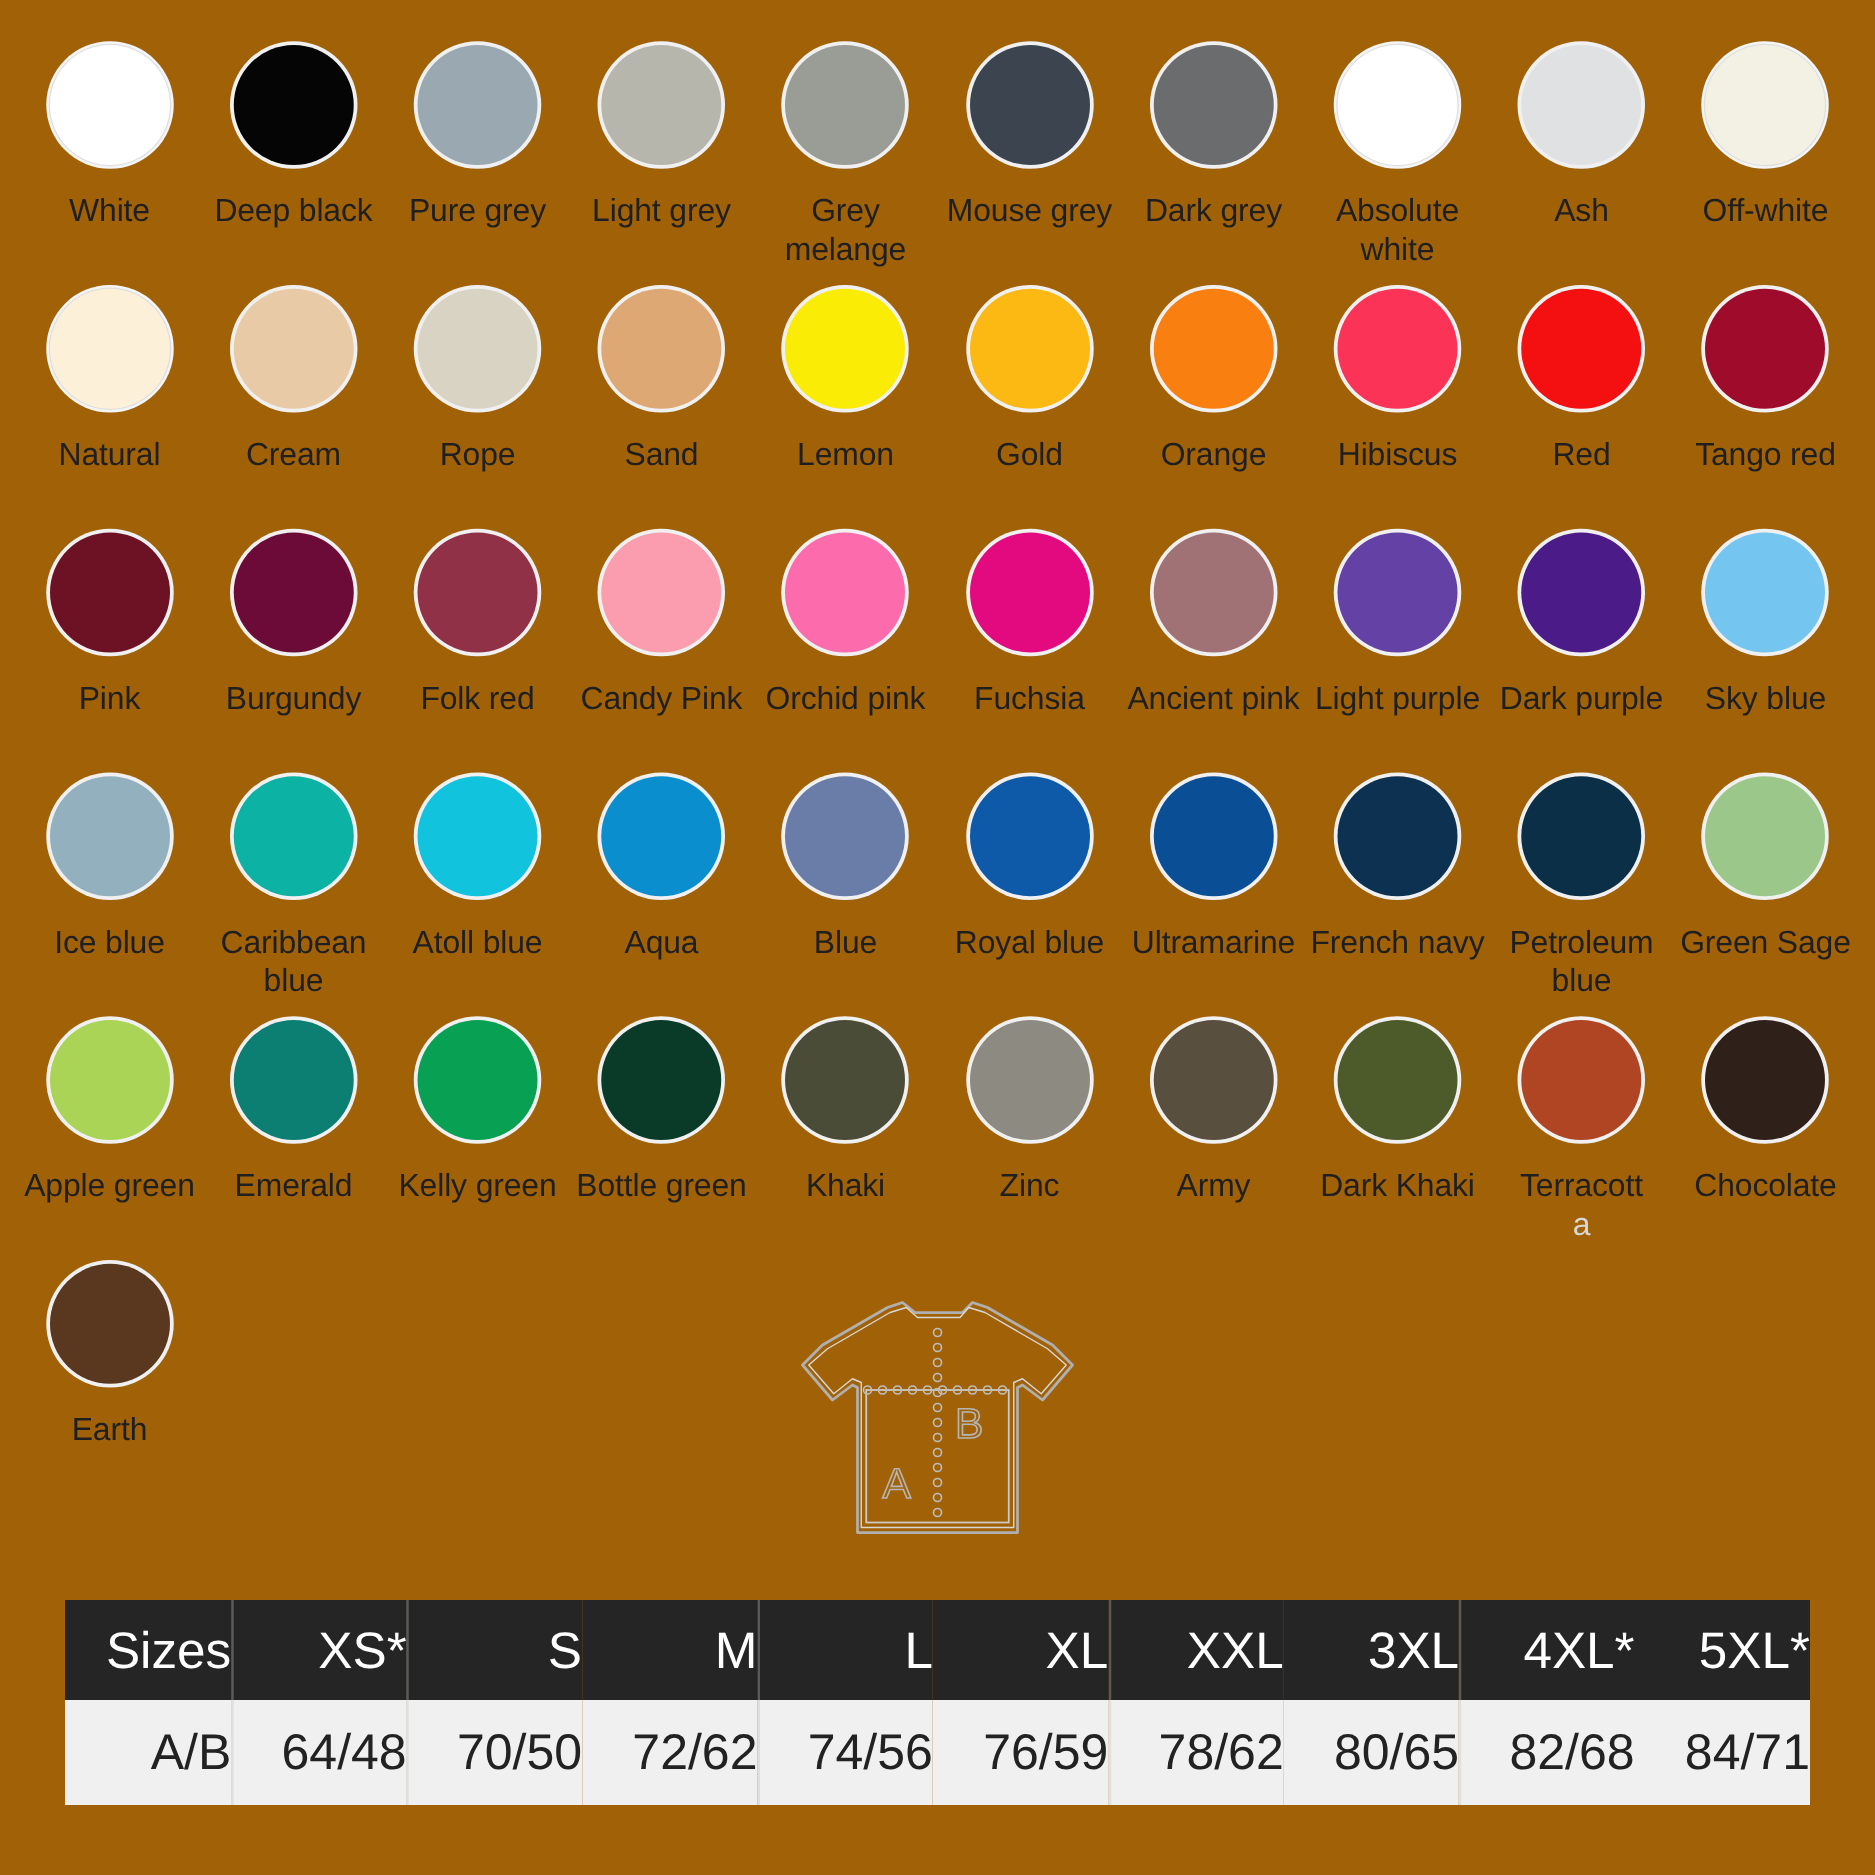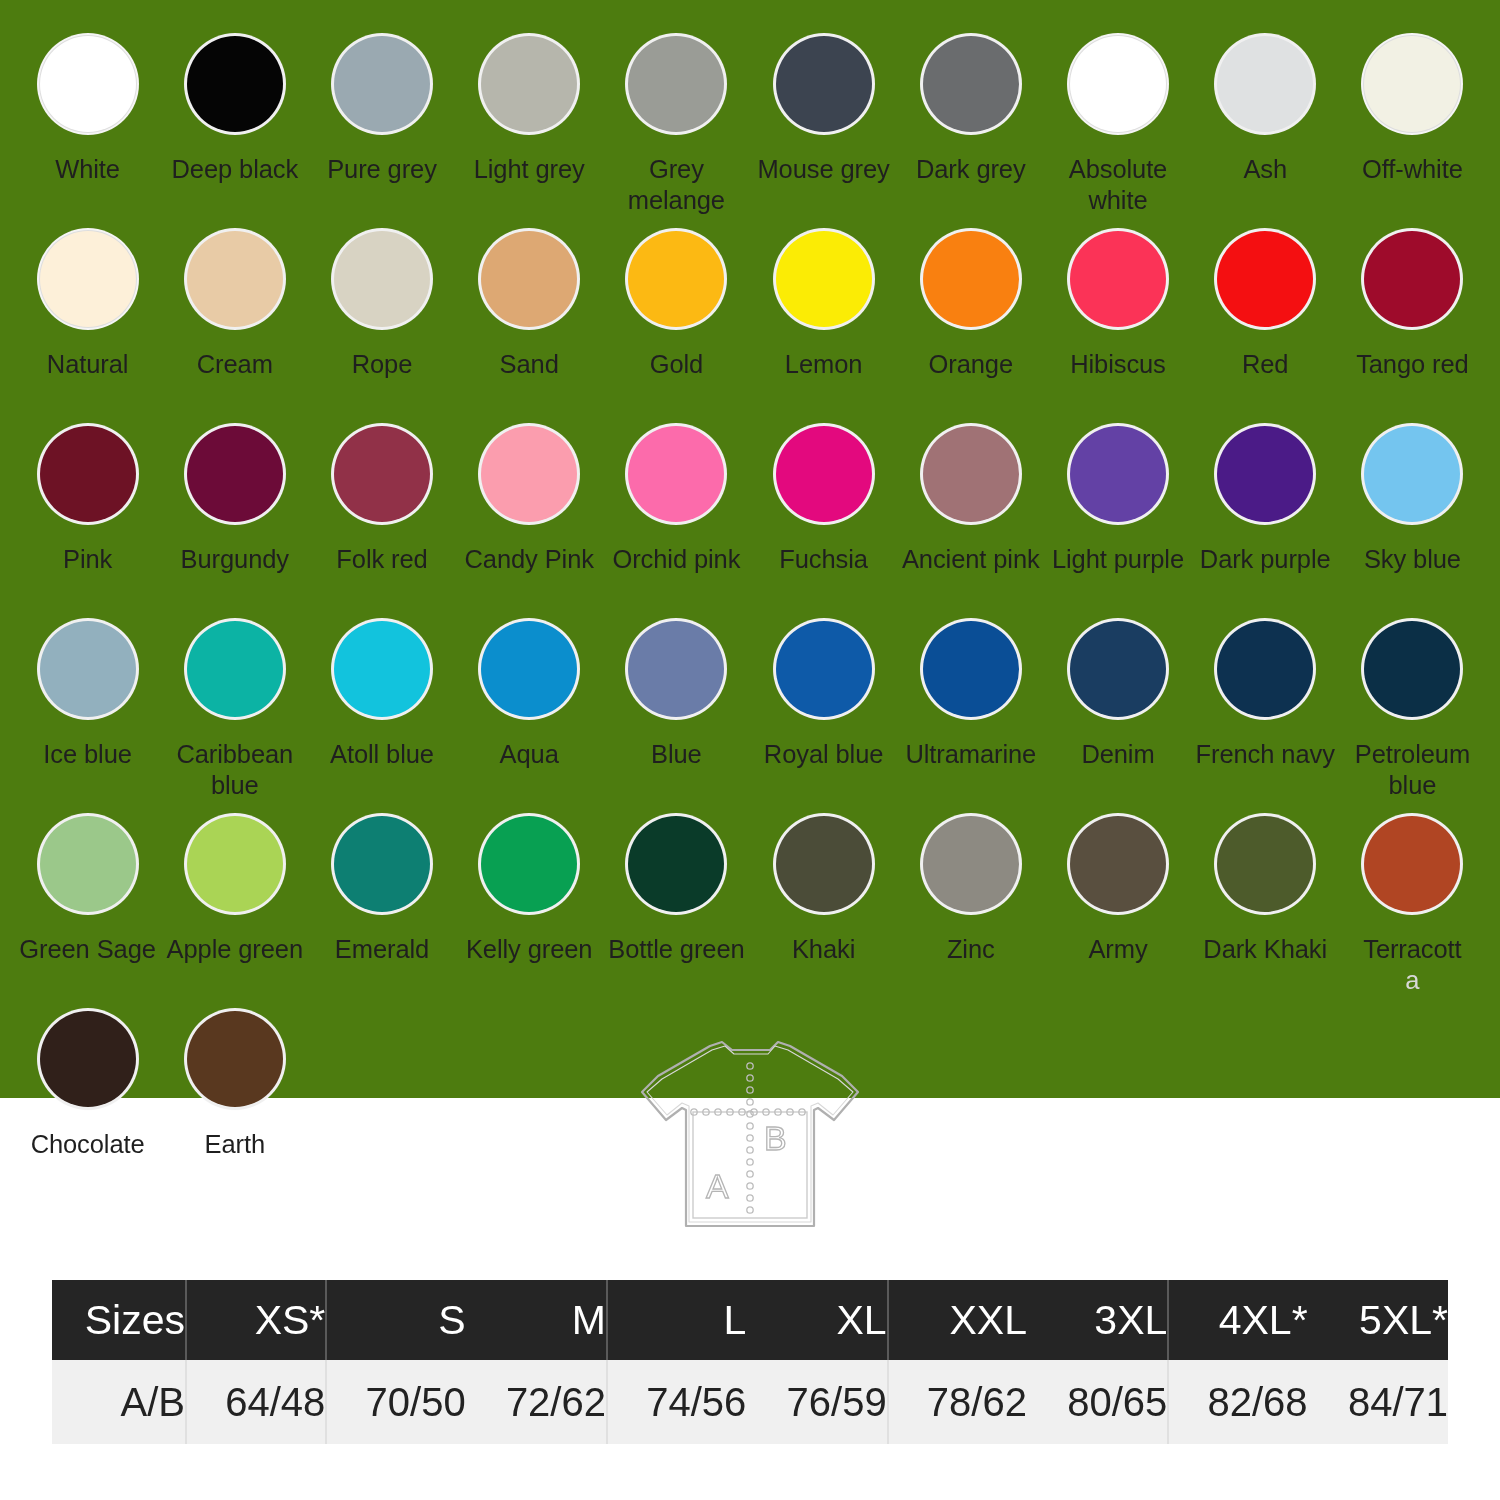--- a/index.html
+++ b/index.html
@@ -10,22 +10,22 @@
   body {
     width: 1500px;
     height: 1500px;
     font-family: "Liberation Sans", sans-serif;
     color: #1a1a1a;
     overflow: hidden;
   }
   #page {
     position: relative;
     width: 1500px;
-    height: 1098px;
-    background: #4d7c0f;
+    height: 1500px;
+    background: #a16207;
   }
 
   
   #swatch-grid {
     position: absolute;
     left: 14px;
     top: 22px;
     width: 1472px;
     display: grid;
     grid-template-columns: repeat(10, 1fr);
@@ -212,32 +212,32 @@
         <div class="swatch-label"><span>Rope</span></div>
       </div>
       <div class="swatch-cell">
         <div class="swatch-dot-wrap">
           <div class="swatch-dot" title="Sand" style="background: rgb(221, 168, 115);"></div>
         </div>
         <div class="swatch-label"><span>Sand</span></div>
       </div>
       <div class="swatch-cell">
         <div class="swatch-dot-wrap">
+          <div class="swatch-dot" title="Lemon" style="background: rgb(251, 236, 5);"></div>
+        </div>
+        <div class="swatch-label"><span>Lemon</span></div>
+      </div>
+      <div class="swatch-cell">
+        <div class="swatch-dot-wrap">
           <div class="swatch-dot" title="Gold" style="background: rgb(252, 185, 19);"></div>
         </div>
         <div class="swatch-label"><span>Gold</span></div>
       </div>
       <div class="swatch-cell">
         <div class="swatch-dot-wrap">
-          <div class="swatch-dot" title="Lemon" style="background: rgb(251, 236, 5);"></div>
-        </div>
-        <div class="swatch-label"><span>Lemon</span></div>
-      </div>
-      <div class="swatch-cell">
-        <div class="swatch-dot-wrap">
           <div class="swatch-dot" title="Orange" style="background: rgb(249, 128, 16);"></div>
         </div>
         <div class="swatch-label"><span>Orange</span></div>
       </div>
       <div class="swatch-cell">
         <div class="swatch-dot-wrap">
           <div class="swatch-dot" title="Hibiscus" style="background: rgb(251, 51, 87);"></div>
         </div>
         <div class="swatch-label"><span>Hibiscus</span></div>
       </div>
@@ -347,26 +347,20 @@
         <div class="swatch-dot-wrap">
           <div class="swatch-dot" title="Royal blue" style="background: rgb(14, 90, 168);"></div>
         </div>
         <div class="swatch-label"><span>Royal blue</span></div>
       </div>
       <div class="swatch-cell">
         <div class="swatch-dot-wrap">
           <div class="swatch-dot" title="Ultramarine" style="background: rgb(10, 78, 150);"></div>
         </div>
         <div class="swatch-label"><span>Ultramarine</span></div>
-      </div>
-      <div class="swatch-cell">
-        <div class="swatch-dot-wrap">
-          <div class="swatch-dot" title="Denim" style="background: rgb(26, 61, 97);"></div>
-        </div>
-        <div class="swatch-label"><span>Denim</span></div>
       </div>
       <div class="swatch-cell">
         <div class="swatch-dot-wrap">
           <div class="swatch-dot" title="French navy" style="background: rgb(13, 49, 80);"></div>
         </div>
         <div class="swatch-label"><span>French navy</span></div>
       </div>
       <div class="swatch-cell">
         <div class="swatch-dot-wrap">
           <div class="swatch-dot" title="Petroleum blue" style="background: rgb(11, 47, 70);"></div>

